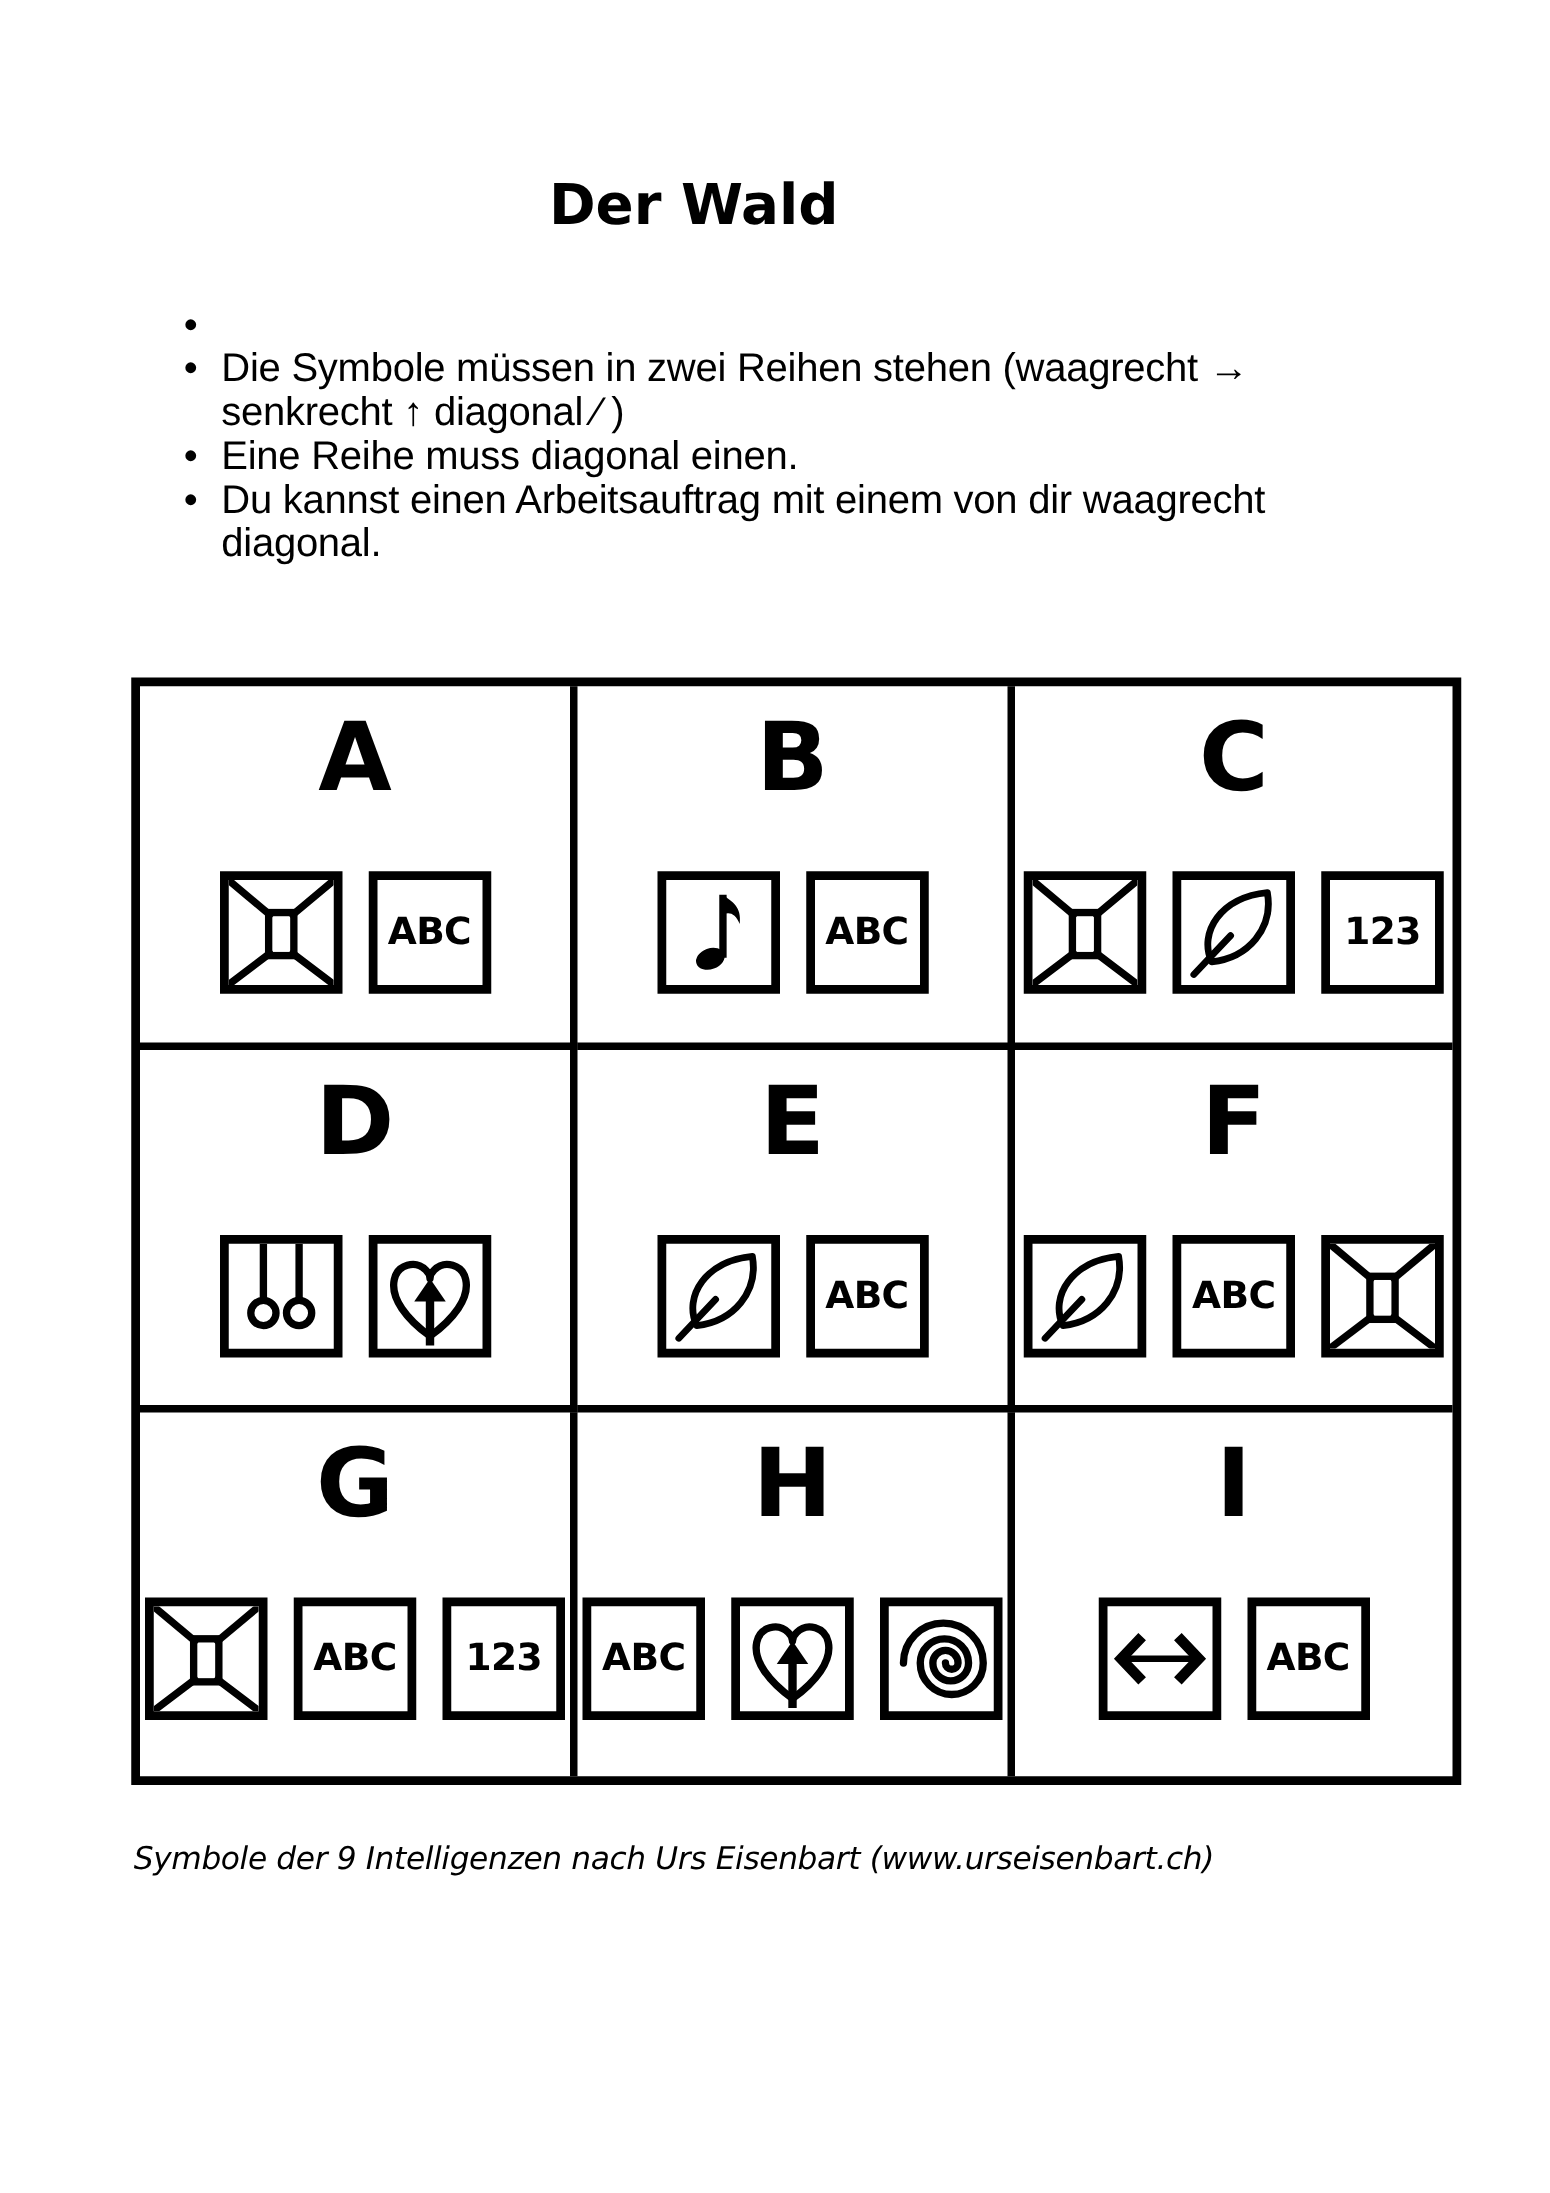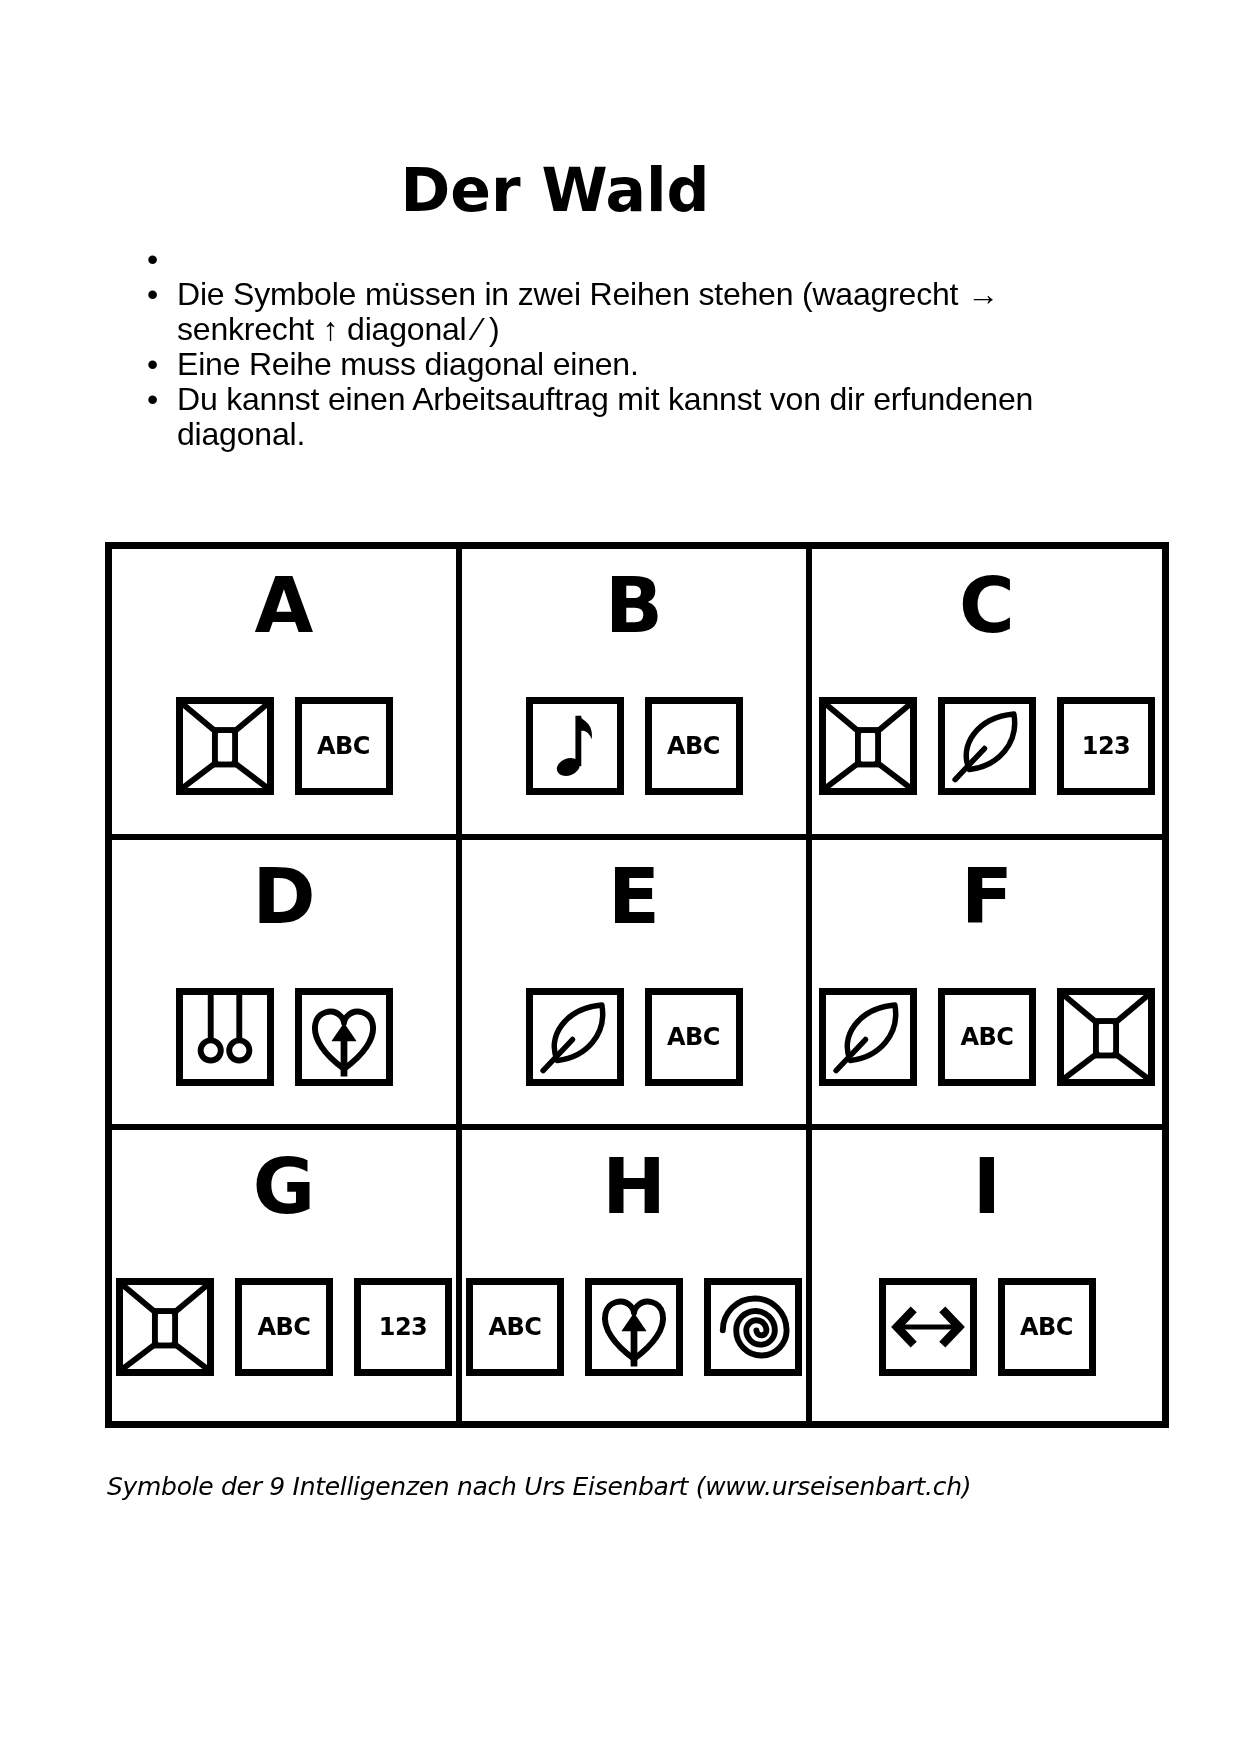--- a/index.html
+++ b/index.html
@@ -1,21 +1,21 @@
 <!DOCTYPE html>
 <html><head>
 <meta charset="utf-8">
 <style>
   html,body{margin:0;padding:0;background:#fff;}
   #page{position:relative;width:1240px;height:1754px;background:#ffffff;
         font-family:"Liberation Sans",sans-serif;color:#000;overflow:hidden;}
 
   
-  #title{position:absolute;top:162px;left:105px;width:900px;text-align:center;
-         font-family:"DejaVu Sans",sans-serif;font-weight:bold;font-size:60px;line-height:56px;}
+  #title{position:absolute;top:136px;left:105px;width:900px;text-align:center;
+         font-family:"DejaVu Sans",sans-serif;font-weight:bold;font-size:45px;line-height:56px;}
 
   
   #bullets{position:absolute;top:242px;left:147px;width:960px;
            font-size:32px;line-height:35px;letter-spacing:-0.2px;}
   .bline{display:flex;height:35px;white-space:nowrap;}
   .bmark{width:30px;flex:0 0 30px;}
 
   
   #grid{position:absolute;left:105px;top:542px;width:1064px;height:886px;
         border:7px solid #000;display:grid;box-sizing:border-box;
@@ -25,21 +25,21 @@
   .cell:nth-child(n+7){border-bottom:none;}
   .cell-letter{margin-top:15px;text-align:center;
                font-family:"DejaVu Sans",sans-serif;font-weight:bold;
                font-size:76px;line-height:84px;}
   .icon-row{position:absolute;top:148px;left:0;right:0;
             display:flex;justify-content:center;gap:21px;}
   .icon-box{width:84px;height:84px;border:7px solid #000;background:#fff;
             display:flex;align-items:center;justify-content:center;flex:0 0 auto;}
   .icon-box svg{display:block;width:100%;height:100%;}
   .icon-box .glyph-label{font-family:"DejaVu Sans",sans-serif;font-weight:bold;
-            font-size:24px;letter-spacing:-0.5px;line-height:1;}
+            font-size:30px;letter-spacing:-0.5px;line-height:1;}
 
   
   #caption{position:absolute;left:107px;top:1472px;font-size:25px;font-style:italic;
            font-family:"DejaVu Sans",sans-serif;letter-spacing:-0.3px;white-space:nowrap;}
 
   #symdefs{position:absolute;width:0;height:0;overflow:hidden;}
 </style>
 </head>
 <body>
 
@@ -104,21 +104,21 @@
     <div class="bline">
       <span class="bmark"></span>
       <span>senkrecht ↑ diagonal ∕ )</span>
     </div>
     <div class="bline">
       <span class="bmark">•</span>
       <span>Eine Reihe muss diagonal einen.</span>
     </div>
     <div class="bline">
       <span class="bmark">•</span>
-      <span>Du kannst einen Arbeitsauftrag mit kannst von dir erfundenen</span>
+      <span>Du kannst einen Arbeitsauftrag mit einem von dir waagrecht</span>
     </div>
     <div class="bline">
       <span class="bmark"></span>
       <span>diagonal.</span>
     </div>
   </div>
 
   <div id="grid">
 
     <div class="cell">

